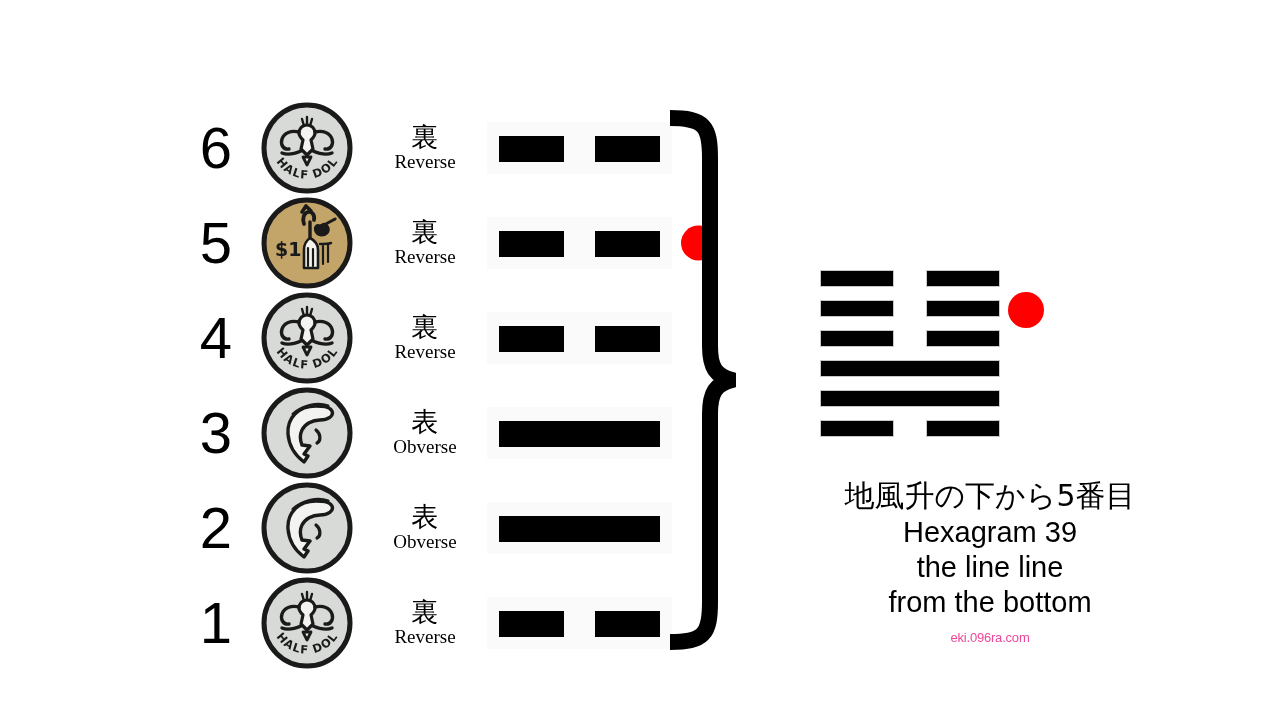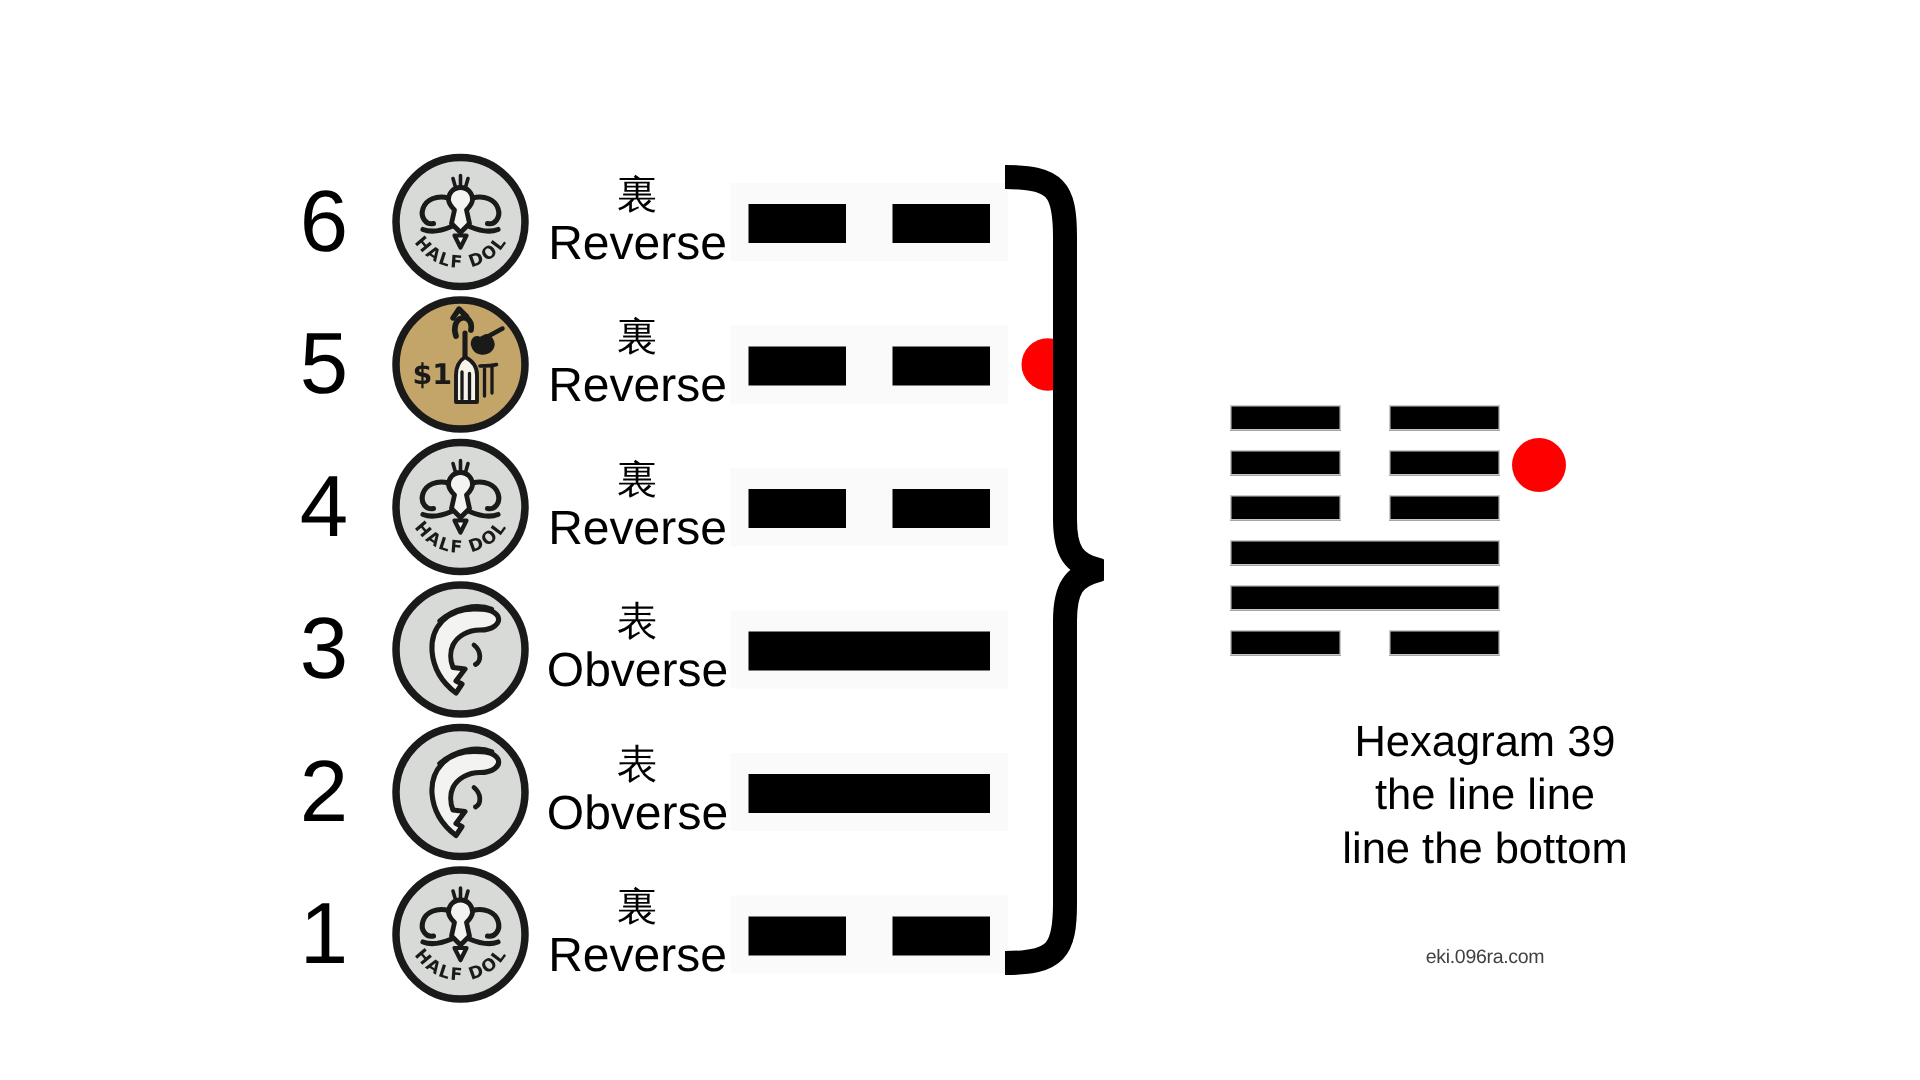--- a/index.html
+++ b/index.html
@@ -83,22 +83,22 @@
     line-height: 1.05;
   }
   .face-jp {
     display: block;
     font-size: 27px;
     font-family: "DejaVu Sans", "Liberation Sans", sans-serif;
     letter-spacing: 0.5px;
   }
   .face-en {
     display: block;
-    font-size: 32px;
-    font-family: Liberation Sans, sans-serif;
+    font-size: 19px;
+    font-family: Liberation Serif, serif;
     margin-top: 1px;
   }
 
   
   .line-slot {
     position: absolute;
     left: 487px;
     top: 50%;
     transform: translateY(-50%);
     width: 185px;
@@ -200,21 +200,21 @@
     white-space: nowrap;
   }
   .watermark {
     position: absolute;
     left: 760px;
     top: 630px;
     width: 460px;
     text-align: center;
     font-size: 13px;
     font-family: "Liberation Sans", "DejaVu Sans", sans-serif;
-    color: #404040;
+    color: #ec4899;
     letter-spacing: -0.2px;
   }
 </style>
 </head>
 <body>
 
 <div id="stage">
 
   <div class="toss-rows" id="toss-rows">
       <div class="toss-row" style="top: 100px;">
@@ -402,20 +402,21 @@
           <div class="hex-bar solid" style="background: rgb(0, 0, 0);"></div>
         </div>
         <div class="hex-row">
           <div class="hex-bar yin-l" style="background: rgb(0, 0, 0);"></div>
           <div class="hex-bar yin-r" style="background: rgb(0, 0, 0);"></div>
         </div>
       </div>
   </div>
 
   <div class="caption">
+    <span class="cap-jp">地風升の下から5番目</span>
     <span class="cap-en">Hexagram 39</span>
     <span class="cap-en">the line line</span>
-    <span class="cap-en">line the bottom</span>
+    <span class="cap-en">from the bottom</span>
   </div>
 
   <div class="watermark">eki.096ra.com</div>
 
 </div>
 
 </body></html>

